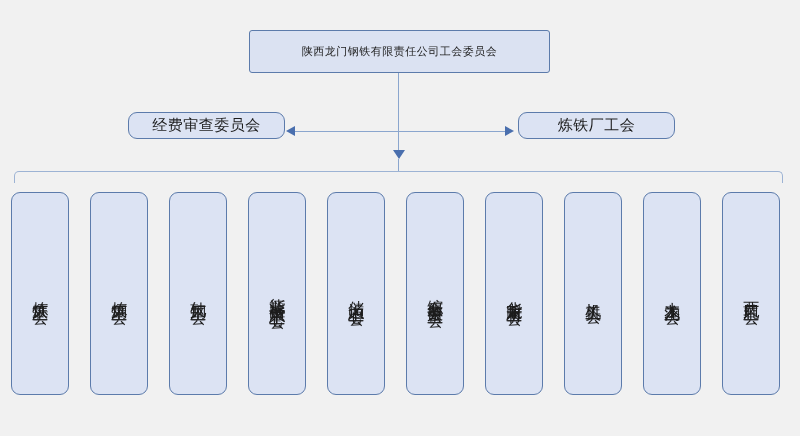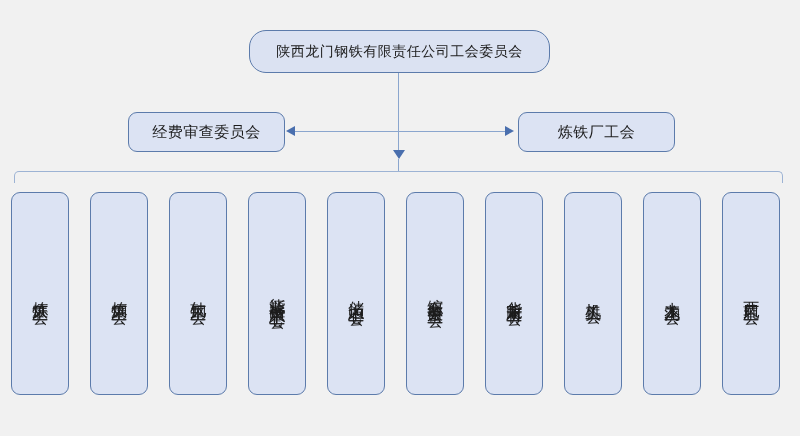--- a/index.html
+++ b/index.html
@@ -32,31 +32,31 @@
     justify-content: center;
     color: #1c1c1c;
   }
 
   
   .node-root {
     left: 249px;
     top: 30px;
     width: 301px;
     height: 43px;
-    border-radius: 17px;
-    font-size: 14px;
+    border-radius: 3px;
+    font-size: 11px;
     letter-spacing: 0.5px;
     background: #dbe2f2;
   }
 
   
   .node-side {
     top: 112px;
     width: 157px;
-    height: 40px;
+    height: 27px;
     font-size: 15px;
     letter-spacing: 0.5px;
   }
   .node-side.left  { left: 128px; }
   .node-side.right { left: 518px; }
 
   
   .leaf {
     position: absolute;
     box-sizing: border-box;

